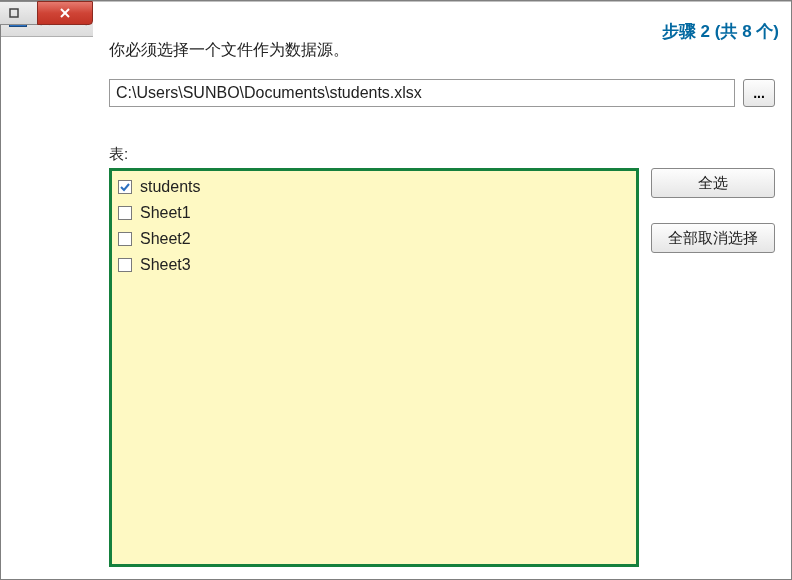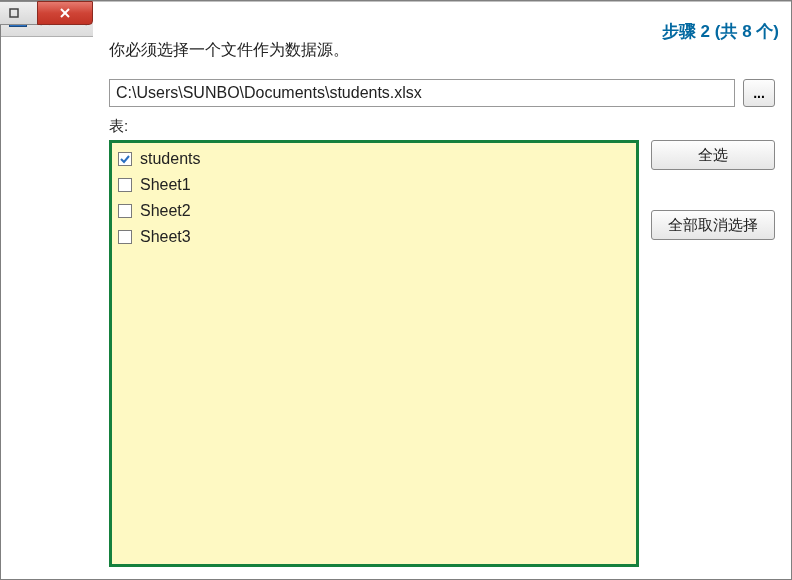--- a/index.html
+++ b/index.html
@@ -104,21 +104,21 @@
       margin-bottom: 18px;
     }
     .label {
       font-size: 15px;
       color: #222;
       margin-bottom: 4px;
     }
     .path-row {
       display: flex;
       align-items: center;
-      margin-bottom: 10px;
+      margin-bottom: 38px;
     }
     .path-input {
       flex: 1;
       height: 28px;
       border: 1px solid #999;
       padding: 2px 6px;
       font-size: 16px;
       font-family: inherit;
       color: #222;
       background: #fff;
@@ -168,21 +168,21 @@
     }
     .chk.checked {
       background: #fff;
     }
     .chk.checked svg { display: block; }
     .chk svg { display: none; }
     .side-buttons {
       width: 124px;
       display: flex;
       flex-direction: column;
-      gap: 40px;
+      gap: 25px;
     }
     .side-btn {
       height: 30px;
       border: 1px solid #888;
       background: linear-gradient(to bottom, #fdfdfd 0%, #e6e6e6 100%);
       border-radius: 3px;
       font-size: 15px;
       color: #222;
       font-family: inherit;
       cursor: pointer;

